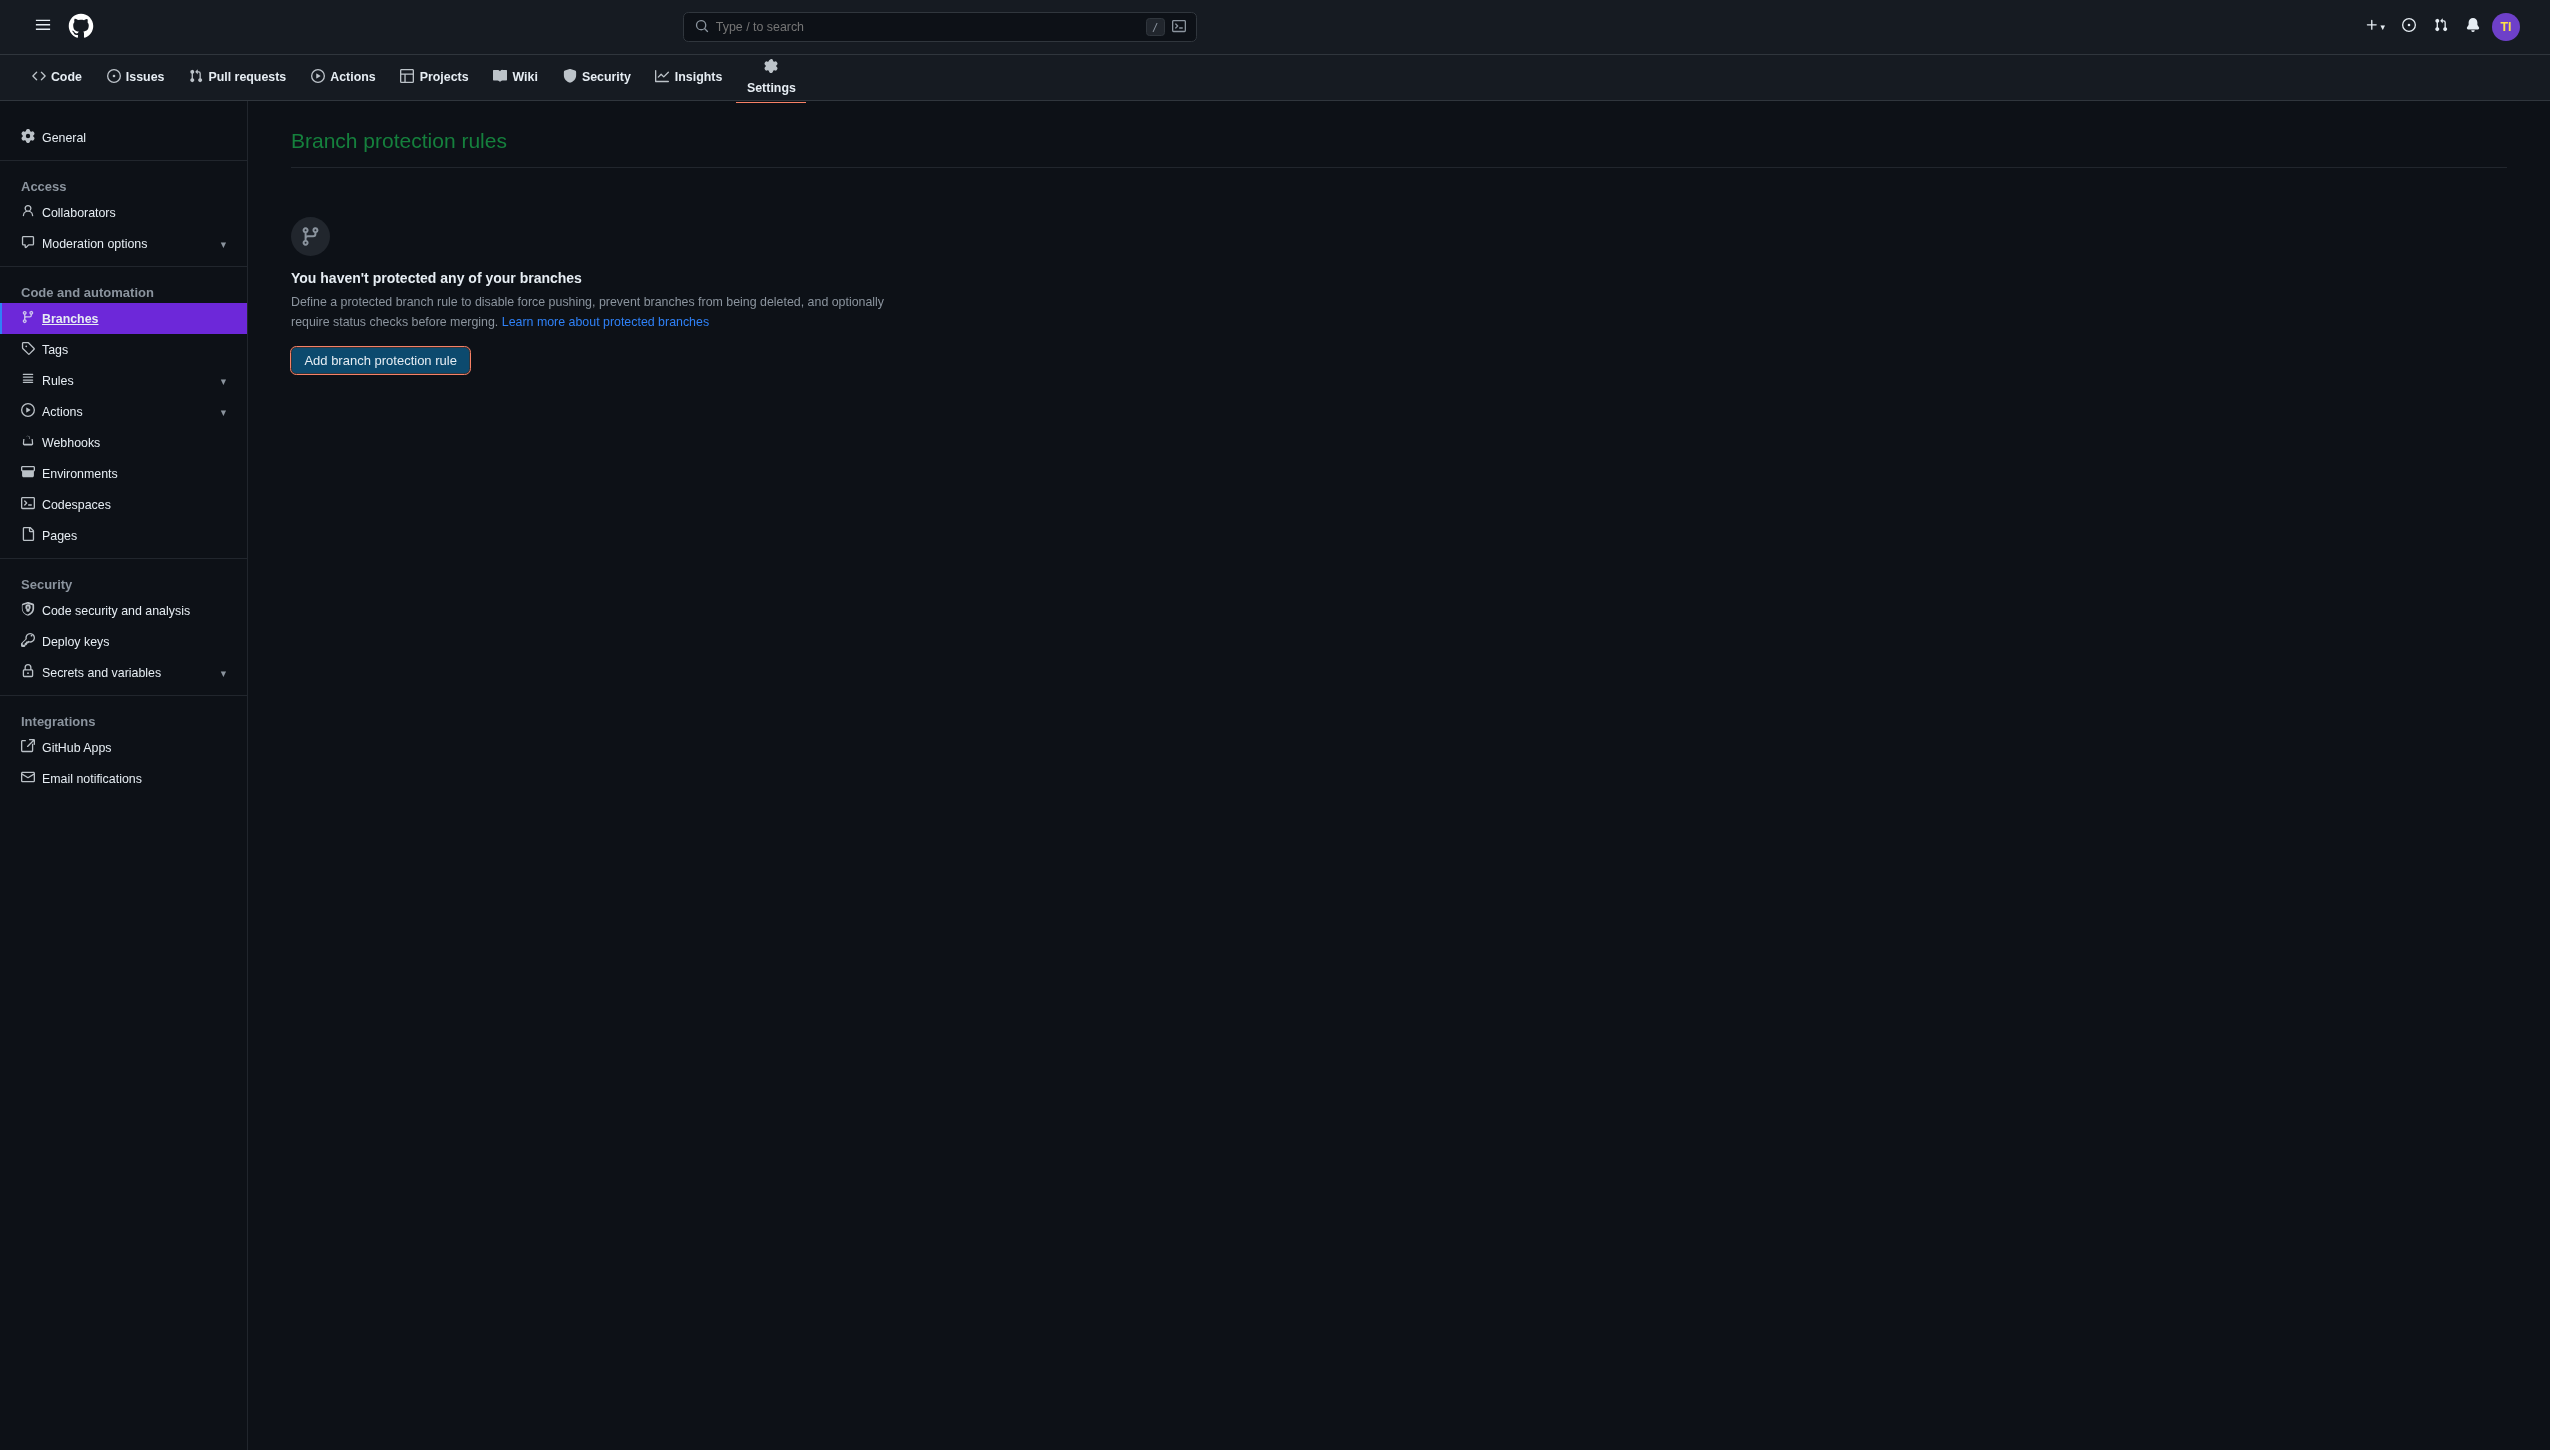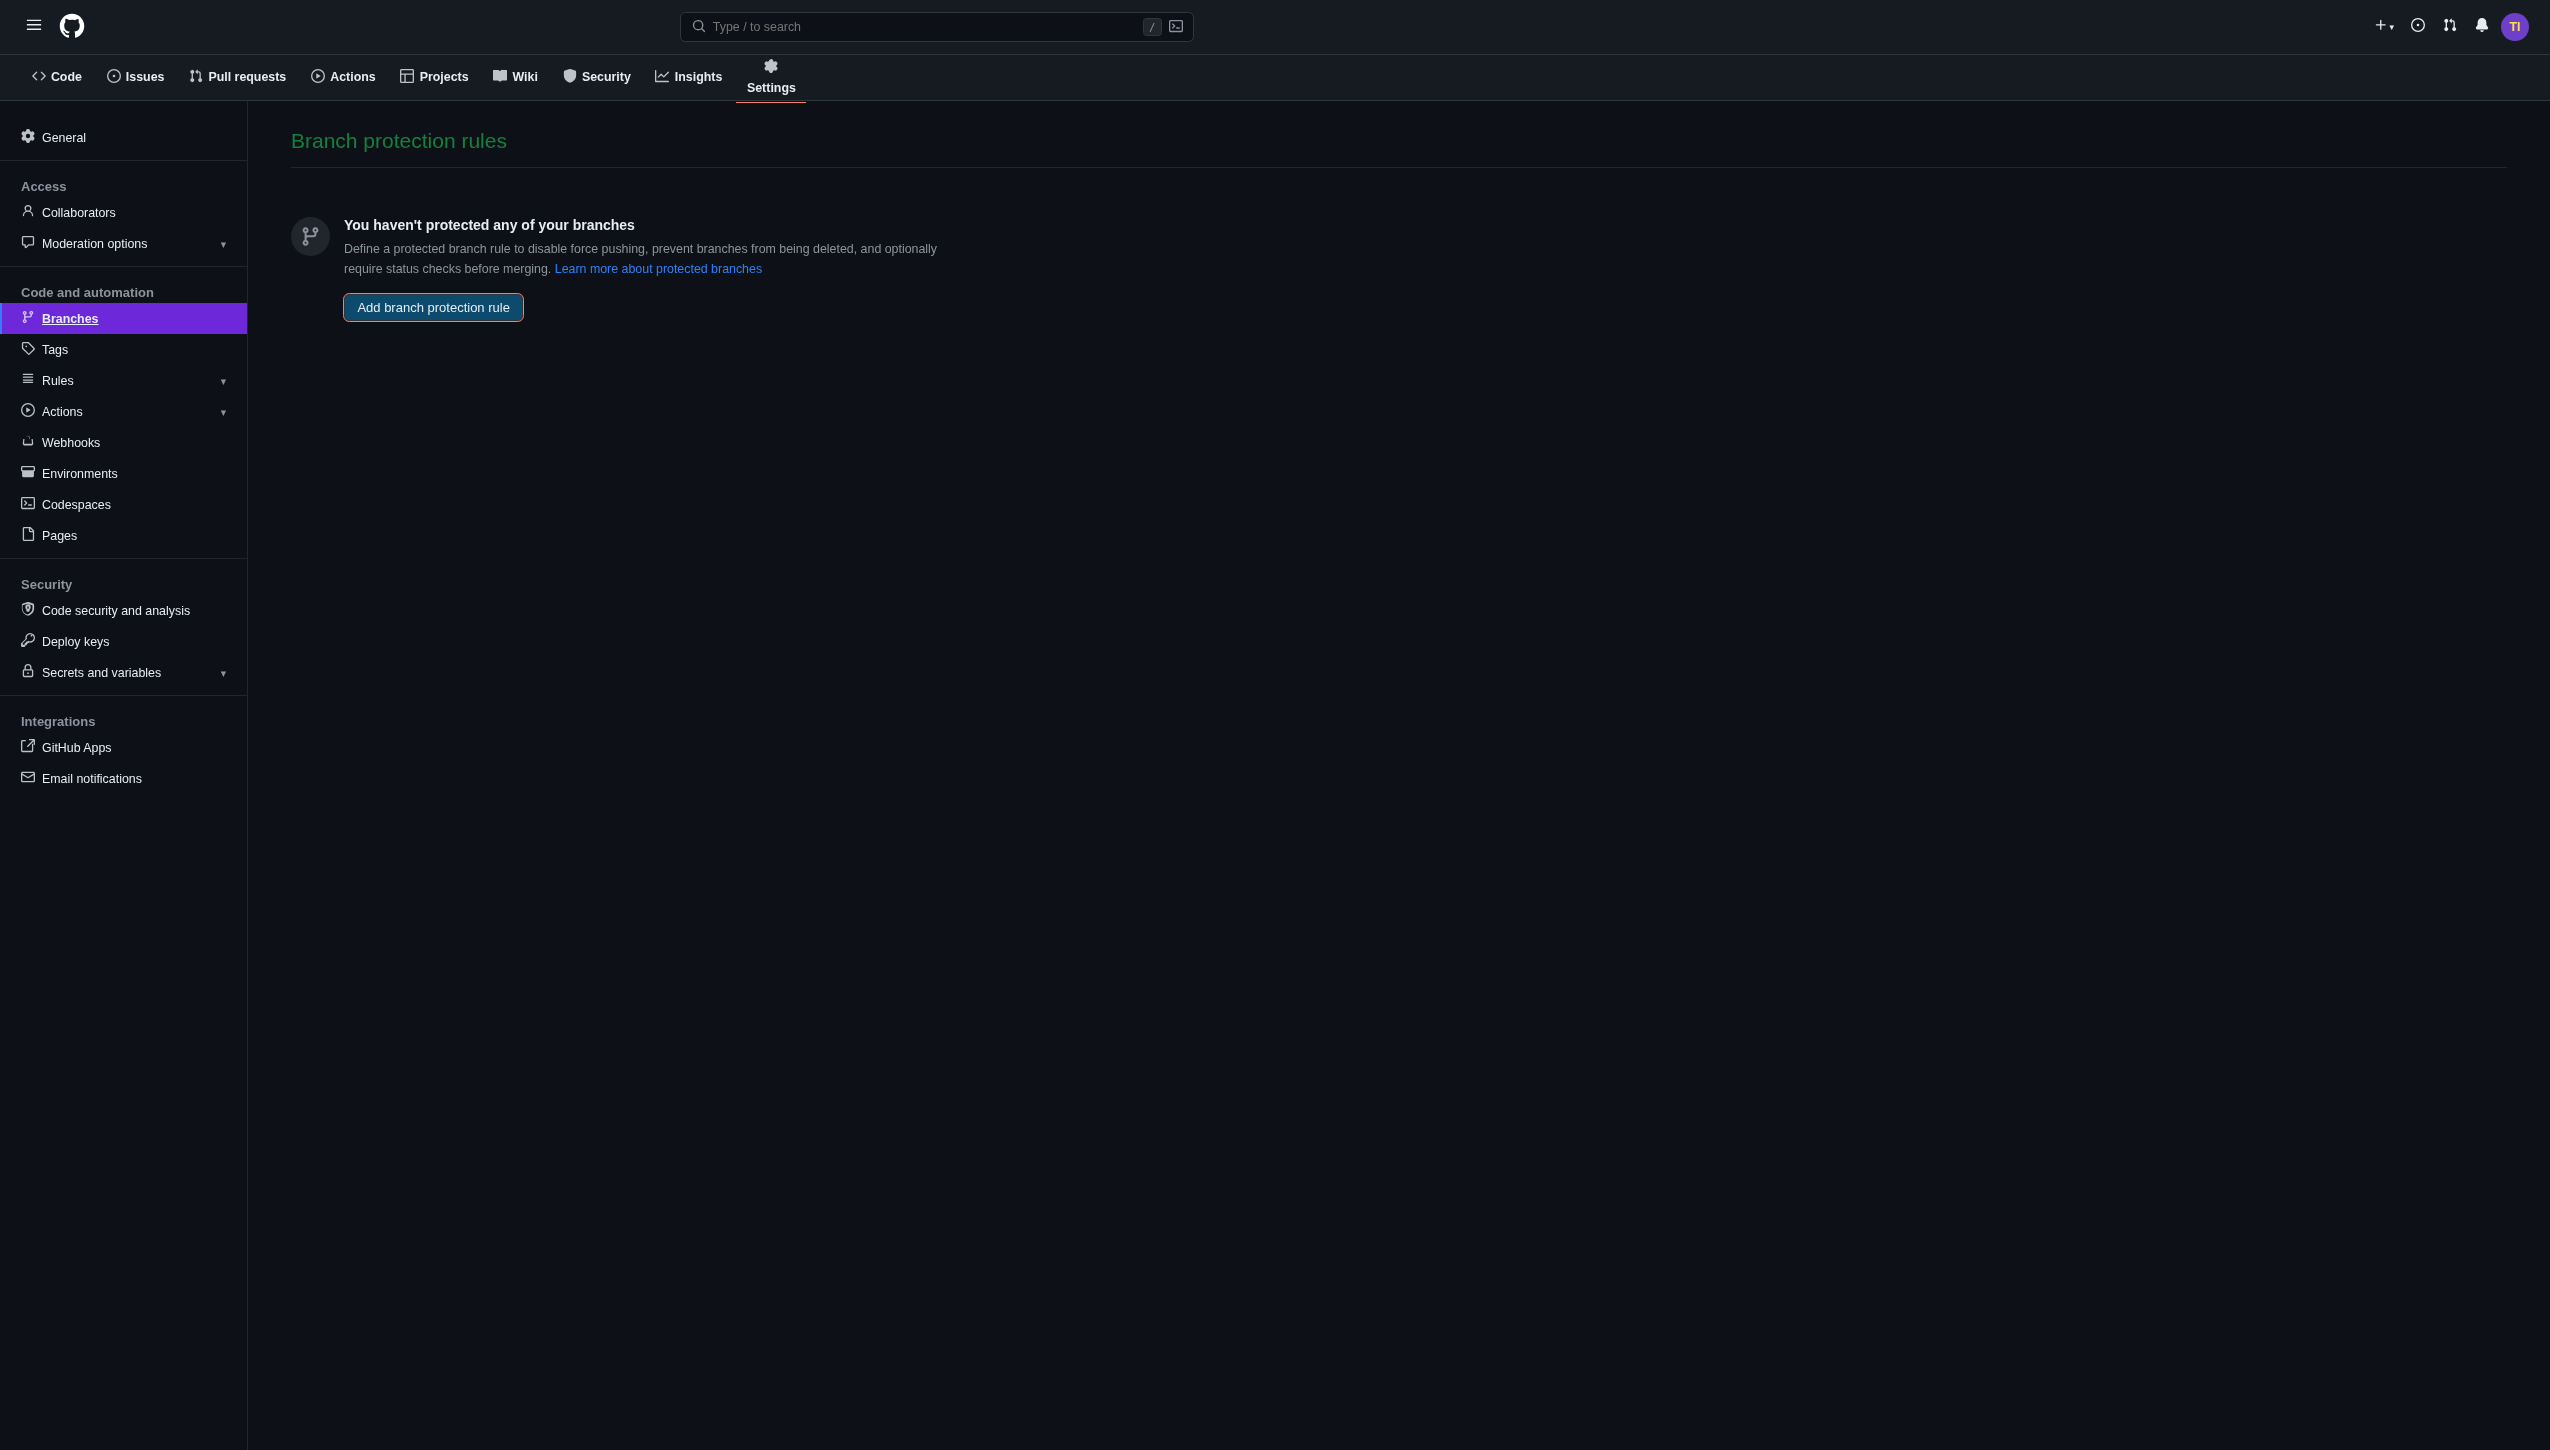--- a/index.html
+++ b/index.html
@@ -12,21 +12,21 @@
       min-height: 100vh;
     }
 
     
     .top-nav {
       background: #161b22;
       border-bottom: 0.9px solid #30363d;
       height: 55px;
       display: flex;
       align-items: center;
-      padding: 0 21px;
+      padding: 0 30px;
       gap: 14px;
       justify-content: flex-end;
     }
 
     .top-nav-left {
       display: flex;
       align-items: center;
       gap: 10.6px;
     }
 
@@ -231,20 +231,21 @@
       border-top: 0.9px solid #21262d;
       margin-bottom: 28px;
     }
 
     
     .empty-state {
       display: flex;
       align-items: flex-start;
       gap: 14px;
       padding: 21px 0;
+      flex-direction: column;
     }
 
     .empty-state-icon {
       width: 39px;
       height: 39px;
       background: #21262d;
       border-radius: 50%;
       display: flex;
       align-items: center;
       justify-content: center;

